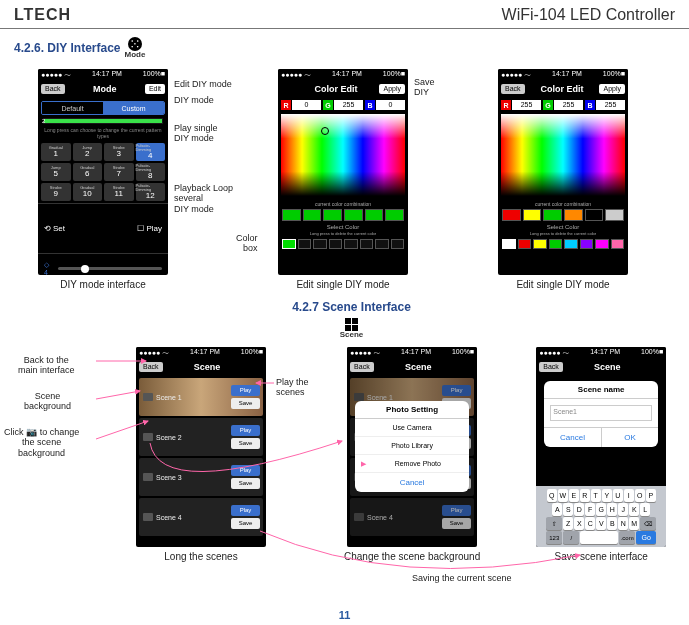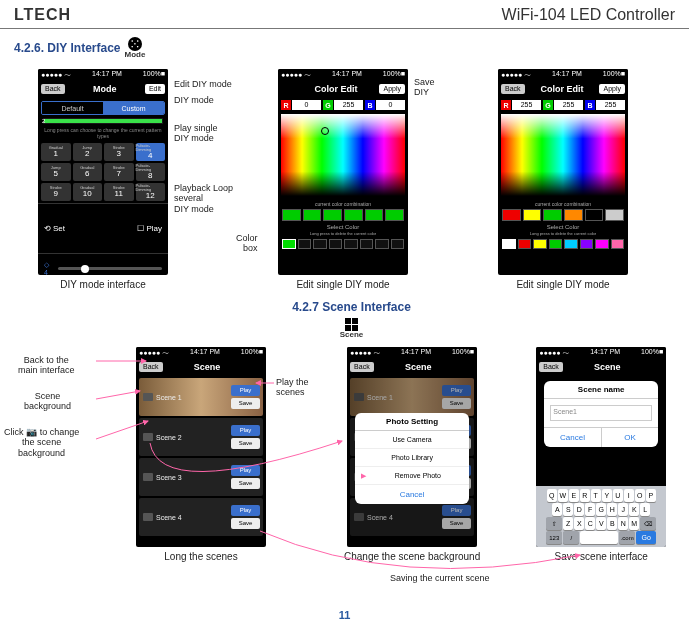--- a/index.html
+++ b/index.html
@@ -459,21 +459,21 @@
               <div class="cam"></div>
               <span>Scene 4</span>
             </div>
             <div class="right">
               <div class="sbtn play">Play</div>
               <div class="sbtn">Save</div>
             </div>
           </div>
         </div>
       <div class="modal-backdrop" style="top:28px;"></div>
-      <div class="modal-box" style="top:66px;">
+      <div class="modal-box" style="top:54px;">
         <div class="hdr">Photo Setting</div>
         <div class="opt">Use Camera</div>
         <div class="opt">Photo Library</div>
         <div class="opt arrow">Remove Photo</div>
         <div class="cancel">Cancel</div>
       </div>
     </div>
     <div class="phone-caption">Change the scene background</div>
   </div>
 
@@ -552,17 +552,17 @@
     </defs>
     <line x1="96" y1="20" x2="146" y2="20" stroke="#f6a" stroke-width="1" marker-end="url(#ah)"></line>
     <line x1="96" y1="58" x2="140" y2="50" stroke="#f6a" stroke-width="1" marker-end="url(#ah)"></line>
     <line x1="96" y1="98" x2="148" y2="80" stroke="#f6a" stroke-width="1" marker-end="url(#ah)"></line>
     <line x1="274" y1="42" x2="256" y2="42" stroke="#f6a" stroke-width="1" marker-end="url(#ah)"></line>
 
     <path d="M150 102 Q 160 160 342 100" stroke="#f6a" fill="none" stroke-width="1" marker-end="url(#ah)"></path>
 
     <path d="M260 190 Q 400 250 580 214" stroke="#f6a" fill="none" stroke-width="1" marker-end="url(#ah)"></path>
   </svg>
-  <div class="callout" style="left:390px; top:232px;">Saving the current scene</div>
+  <div class="callout" style="left:412px; top:232px;">Saving the current scene</div>
 
 </div>
 
 <div class="page-num">11</div>
 
 </body></html>

